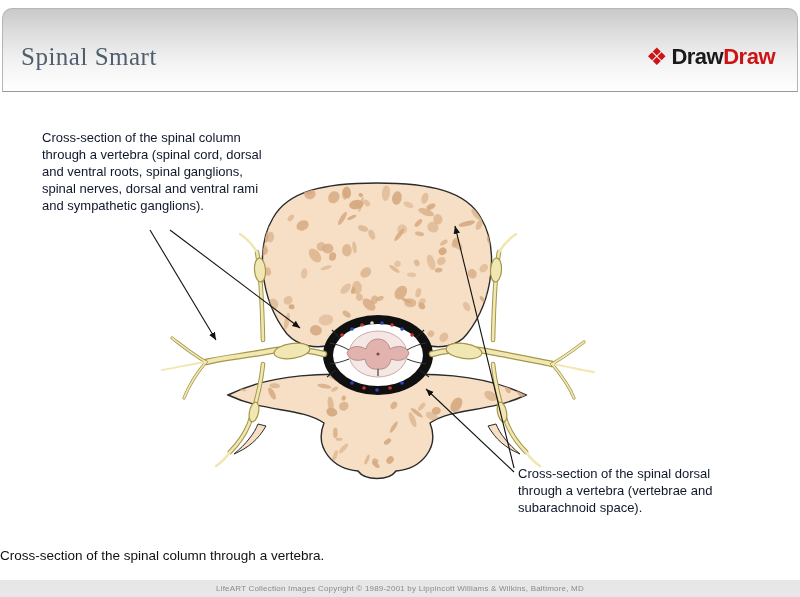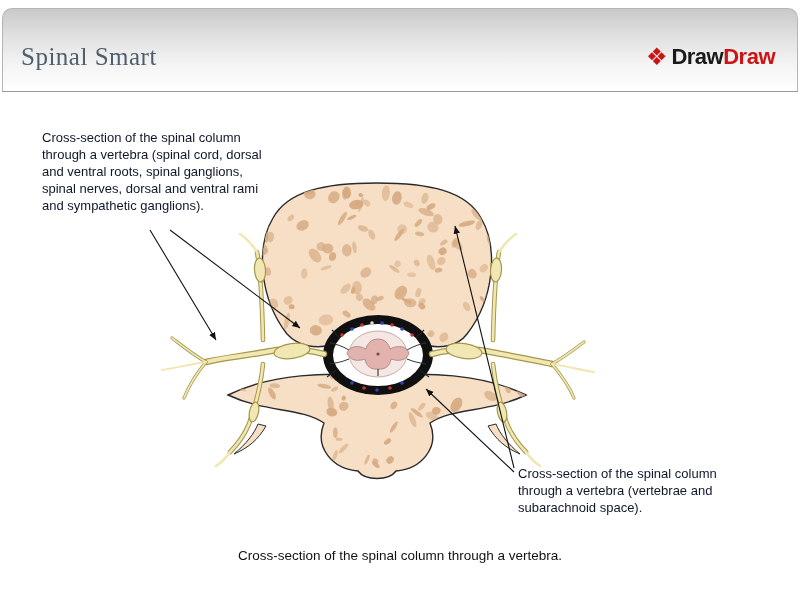--- a/index.html
+++ b/index.html
@@ -31,21 +31,21 @@
   .main svg { position:absolute; left:0; top:0; pointer-events:none; }
 
   .annotation {
     position:absolute; font-size:13px; line-height:1.3; color:#0f172a;
   }
   .annotation.left  { left:42px;  top:38px;  width:238px; }
   .annotation.right { left:518px; top:374px; width:205px; }
 
   .caption {
     position:absolute; left:0; top:456px; width:100%;
-    text-align:center; font-size:13.5px; color:#111;
+    font-size:13.5px; color:#111;
   }
   .footer {
     position:absolute; left:0; bottom:0; width:100%; height:17px;
     background:var(--footer_bg); color:#8a8a8a; font-size:8px;
     text-align:center; line-height:17px; letter-spacing:0.2px;
   }
 </style>
 </head>
 <body>
 
@@ -348,18 +348,19 @@
 
       <g stroke="#111" stroke-width="1.1">
         <line x1="150" y1="138" x2="216" y2="248" marker-end="url(#arrow)"></line>
         <line x1="170" y1="138" x2="300" y2="236" marker-end="url(#arrow)"></line>
         <line x1="514" y1="376" x2="455" y2="134" marker-end="url(#arrow)"></line>
         <line x1="514" y1="380" x2="426" y2="297" marker-end="url(#arrow)"></line>
       </g>
     </svg>
 
     <div class="annotation left">Cross-section of the spinal column through a vertebra (spinal cord, dorsal and ventral roots, spinal ganglions, spinal nerves, dorsal and ventral rami and sympathetic ganglions).</div>
-    <div class="annotation right">Cross-section of the spinal column through a vertebra (vertebrae and subarachnoid space).</div>
+    <div class="annotation right">Cross-section of the spinal dorsal through a vertebra (vertebrae and subarachnoid space).</div>
 
     <div class="caption">Cross-section of the spinal column through a vertebra.</div>
+    <div class="footer">LifeART Collection Images Copyright © 1989-2001 by Lippincott Williams &amp; Wilkins, Baltimore, MD</div>
   </div>
 
 </div>
 
 </body></html>

